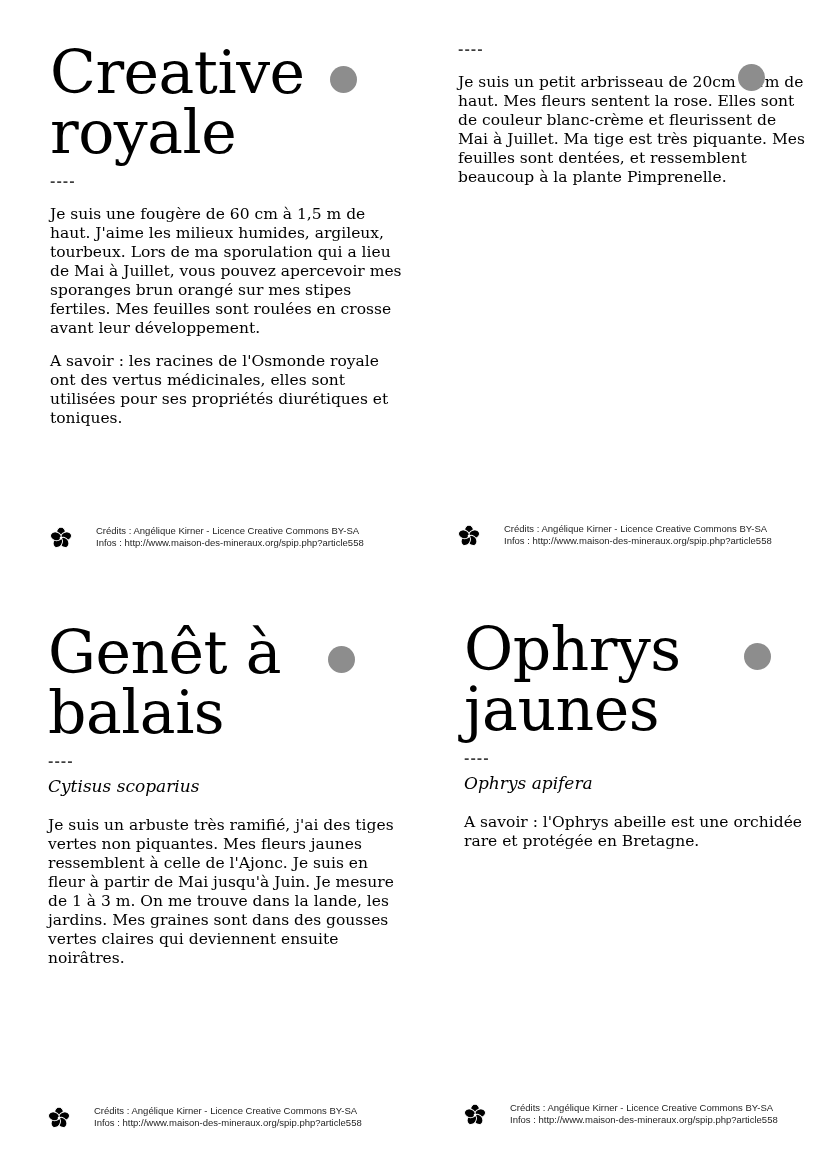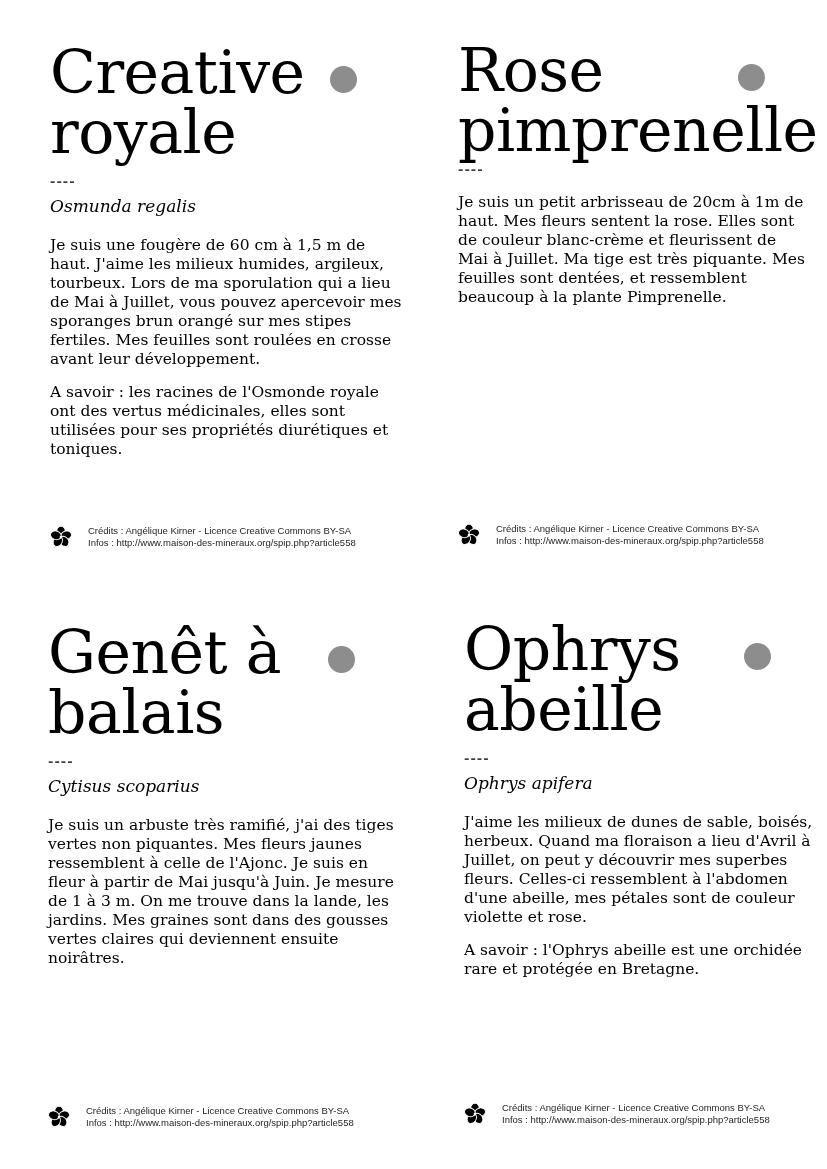--- a/index.html
+++ b/index.html
@@ -49,21 +49,21 @@
   p.body {
     margin: 19px 0 0 0;
     width: 352px;
     font-size: 15.5px; line-height: 19px;
   }
   p.body + p.body { margin-top: 14px; }
   p.body:empty { display: none; }
 
   .cfooter {
     position: absolute; left: 0; top: 482px;
-    display: flex; align-items: center; gap: 16px;
+    display: flex; align-items: flex-end; gap: 24px;
   }
   .ficon { width: 22px; height: 22px; flex: none; display: block; }
   .ftext {
     font-family: "Liberation Sans", sans-serif;
     font-size: 9.5px; line-height: 12px;
     color: #1f1f1f;
     padding-top: 1px;
   }
 </style>
 </head>
@@ -84,40 +84,35 @@
   </defs>
 </svg>
 
 <section class="card c1">
   <span class="dot"></span>
   <h1 class="title">
     <span class="title-line">Creative</span>
     <span class="title-line">royale</span>
   </h1>
   <div class="sep">----</div>
-  <div class="latin">Osmunda regalis</div>
   <p class="body">Je suis une fougère de 60 cm à 1,5 m de haut. J'aime les milieux humides, argileux, tourbeux. Lors de ma sporulation qui a lieu de Mai à Juillet, vous pouvez apercevoir mes sporanges brun orangé sur mes stipes fertiles. Mes feuilles sont roulées en crosse avant leur développement.</p>
   <p class="body">A savoir : les racines de l'Osmonde royale ont des vertus médicinales, elles sont utilisées pour ses propriétés diurétiques et toniques.</p>
   <div class="cfooter">
     <svg class="ficon" viewBox="0 0 24 24">
         <use href="#flower-glyph"></use>
       </svg>
     <div class="ftext">
       <div>Crédits : Angélique Kirner - Licence Creative Commons BY-SA</div>
       <div>Infos : http://www.maison-des-mineraux.org/spip.php?article558</div>
     </div>
   </div>
 </section>
 
 <section class="card c2">
   <span class="dot"></span>
-  <h1 class="title">
-    <span class="title-line">Rose</span>
-    <span class="title-line">pimprenelle</span>
-  </h1>
   <div class="sep">----</div>
   <p class="body">Je suis un petit arbrisseau de 20cm à 1m de haut. Mes fleurs sentent la rose. Elles sont de couleur blanc-crème et fleurissent de Mai à Juillet. Ma tige est très piquante. Mes feuilles sont dentées, et ressemblent beaucoup à la plante Pimprenelle.</p>
 
   <div class="cfooter">
     <svg class="ficon" viewBox="0 0 24 24">
         <use href="#flower-glyph"></use>
       </svg>
     <div class="ftext">
       <div>Crédits : Angélique Kirner - Licence Creative Commons BY-SA</div>
       <div>Infos : http://www.maison-des-mineraux.org/spip.php?article558</div>
@@ -142,25 +137,24 @@
       <div>Crédits : Angélique Kirner - Licence Creative Commons BY-SA</div>
       <div>Infos : http://www.maison-des-mineraux.org/spip.php?article558</div>
     </div>
   </div>
 </section>
 
 <section class="card c4">
   <span class="dot"></span>
   <h1 class="title">
     <span class="title-line">Ophrys</span>
-    <span class="title-line">abeille</span>
+    <span class="title-line">jaunes</span>
   </h1>
   <div class="sep">----</div>
   <div class="latin">Ophrys apifera</div>
-  <p class="body">J'aime les milieux de dunes de sable, boisés, herbeux. Quand ma floraison a lieu d'Avril à Juillet, on peut y découvrir mes superbes fleurs. Celles-ci ressemblent à l'abdomen d'une abeille, mes pétales sont de couleur violette et rose.</p>
   <p class="body">A savoir : l'Ophrys abeille est une orchidée rare et protégée en Bretagne.</p>
   <div class="cfooter">
     <svg class="ficon" viewBox="0 0 24 24">
         <use href="#flower-glyph"></use>
       </svg>
     <div class="ftext">
       <div>Crédits : Angélique Kirner - Licence Creative Commons BY-SA</div>
       <div>Infos : http://www.maison-des-mineraux.org/spip.php?article558</div>
     </div>
   </div>

